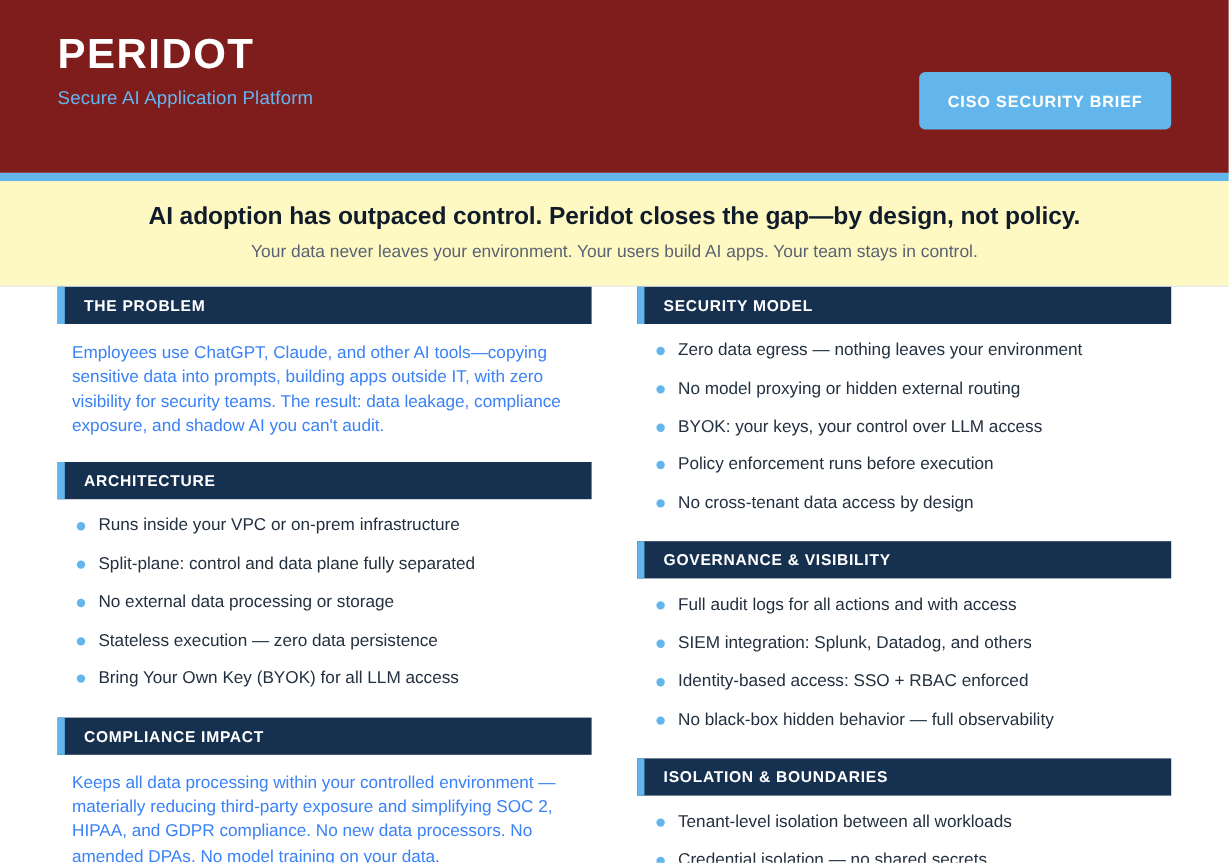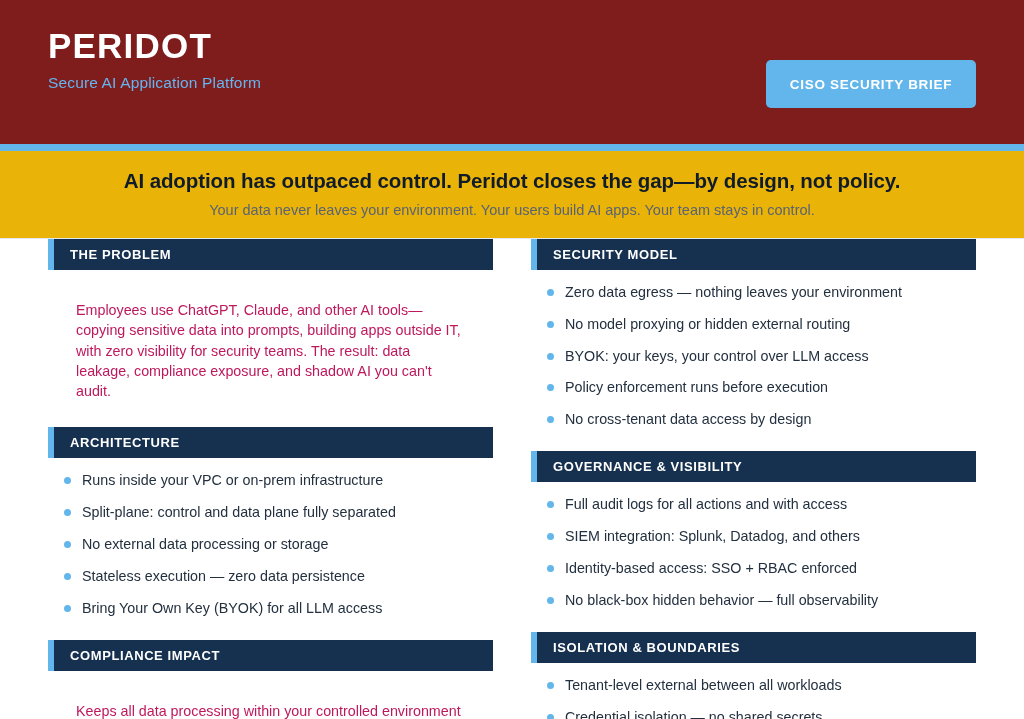--- a/index.html
+++ b/index.html
@@ -50,21 +50,21 @@
     font-weight: bold;
     letter-spacing: 0.7px;
   }
   .header-rule {
     height: 7px;
     background: #62b6ec;
   }
 
   
   .lede {
-    background: #eab308;
+    background: #fef9c3;
     padding: 18px 40px 20px 40px;
     text-align: center;
     border-bottom: 1px solid #e3e8ef;
   }
   .lede-head {
     color: #111c2b;
     font-size: 20.5px;
     font-weight: bold;
     letter-spacing: -0.1px;
   }
@@ -89,25 +89,25 @@
     font-size: 13px;
     font-weight: bold;
     letter-spacing: 0.6px;
     padding: 8px 0 8px 16px;
     border-left: 6px solid #62b6ec;
     margin-top: 0;
   }
   .col .sec-bar.spaced { margin-top: 10px; }
 
   .para {
-    color: #be185d;
+    color: #3b82f6;
     font-size: 14.3px;
     line-height: 1.42;
     padding: 14px 14px 10px 12px;
-    margin: 16px;
+    margin: 0;
   }
 
   ul.bullets {
     list-style: none;
     margin: 0;
     padding: 13px 8px 8px 12px;
   }
   ul.bullets li {
     position: relative;
     color: #23303f;
@@ -169,17 +169,17 @@
       </ul>
       <div class="sec-bar spaced">GOVERNANCE &amp; VISIBILITY</div>
       <ul class="bullets">
         <li>Full audit logs for all actions and with access</li>
         <li>SIEM integration: Splunk, Datadog, and others</li>
         <li>Identity-based access: SSO + RBAC enforced</li>
         <li>No black-box hidden behavior — full observability</li>
       </ul>
       <div class="sec-bar spaced">ISOLATION &amp; BOUNDARIES</div>
       <ul class="bullets">
-        <li>Tenant-level external between all workloads</li>
+        <li>Tenant-level isolation between all workloads</li>
         <li>Credential isolation — no shared secrets</li>
       </ul>
     </div>
 </div>
 
 </body></html>

